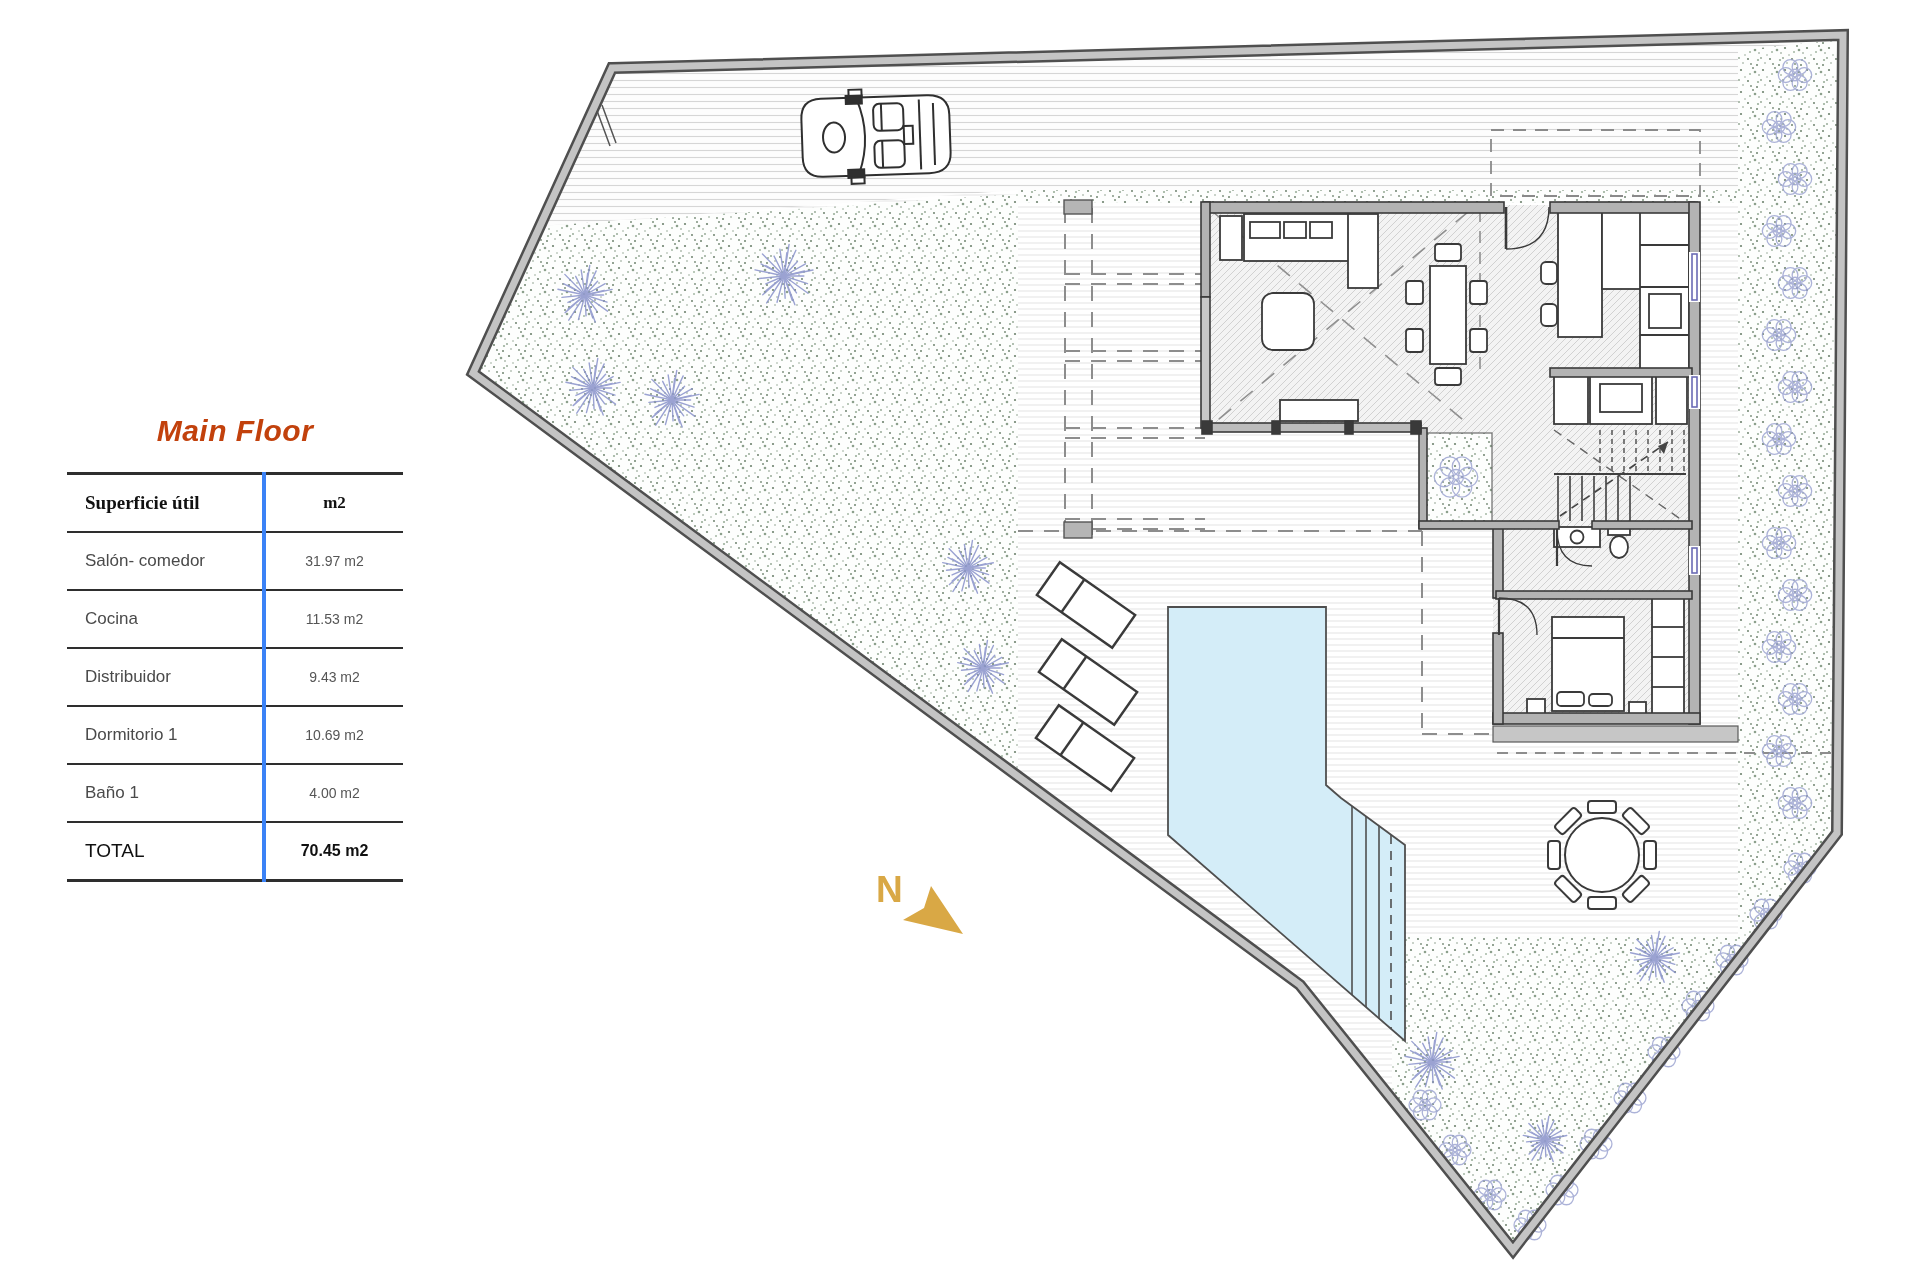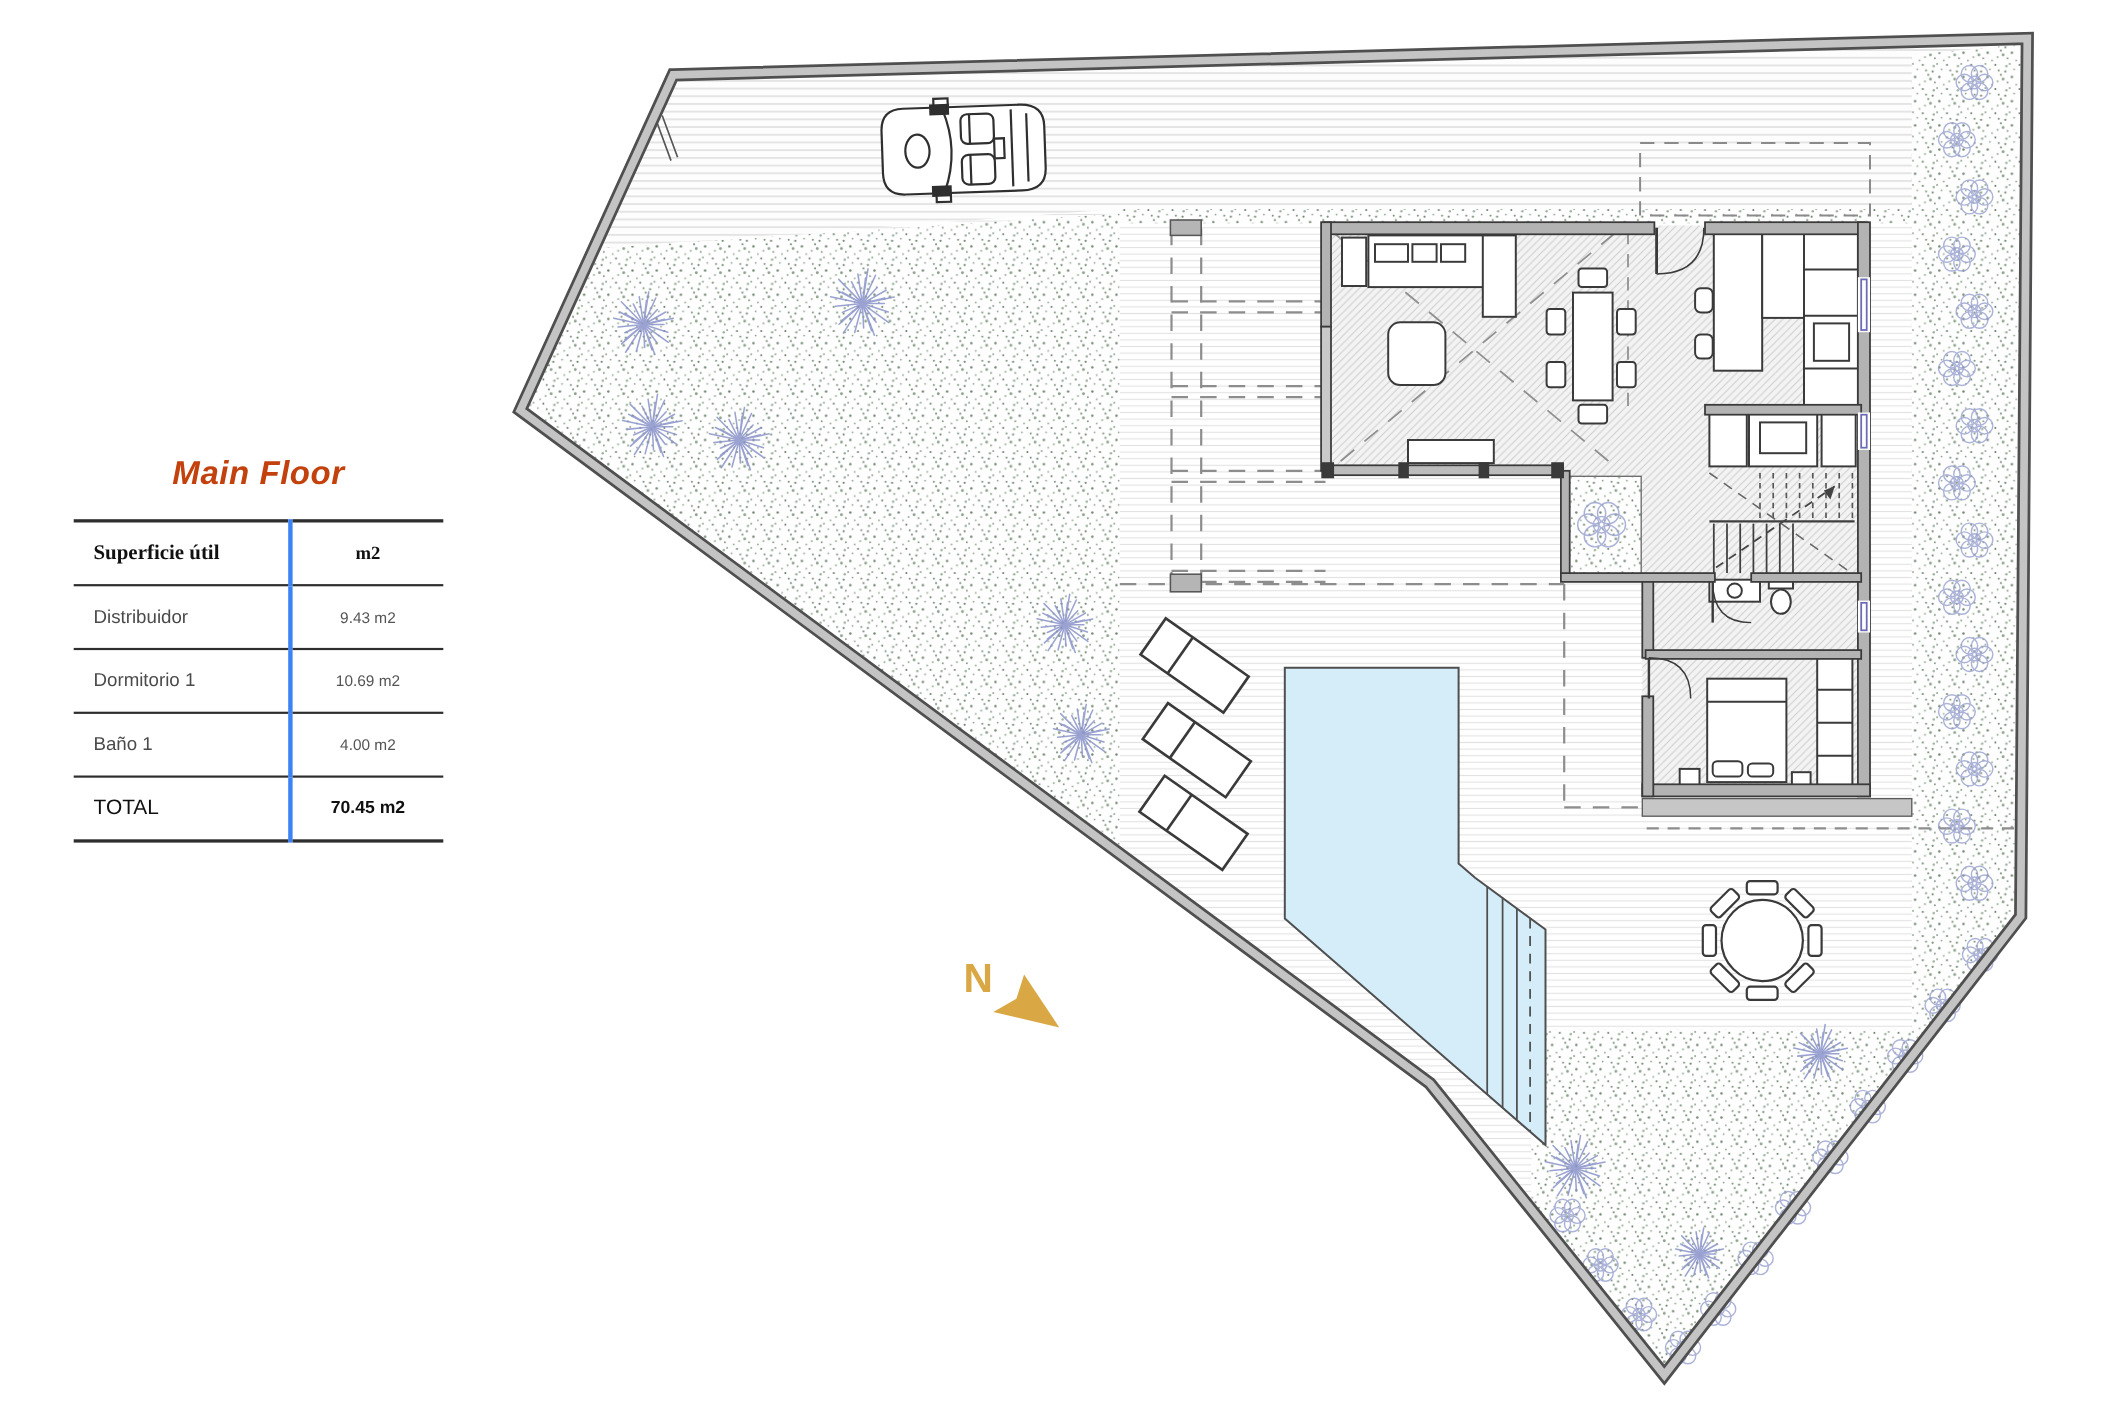--- a/index.html
+++ b/index.html
@@ -800,20 +800,28 @@
 
 <div class="panel">
   <h2 class="panel-title" style="color: #c2410c;">Main Floor</h2>
   <table class="areas">
     <tbody id="area-tbody">
       <tr class="hdr">
         <td class="lbl">Superficie útil</td>
         <td class="val">m2</td>
       </tr>
 
+      <tr>
+          <td class="lbl">Salón- comedor</td>
+          <td class="val">31.97 m2</td>
+        </tr>
+        <tr>
+          <td class="lbl">Cocina</td>
+          <td class="val">11.53 m2</td>
+        </tr>
         <tr>
           <td class="lbl">Distribuidor</td>
           <td class="val">9.43 m2</td>
         </tr>
         <tr>
           <td class="lbl">Dormitorio 1</td>
           <td class="val">10.69 m2</td>
         </tr>
         <tr>
           <td class="lbl">Baño 1</td>

